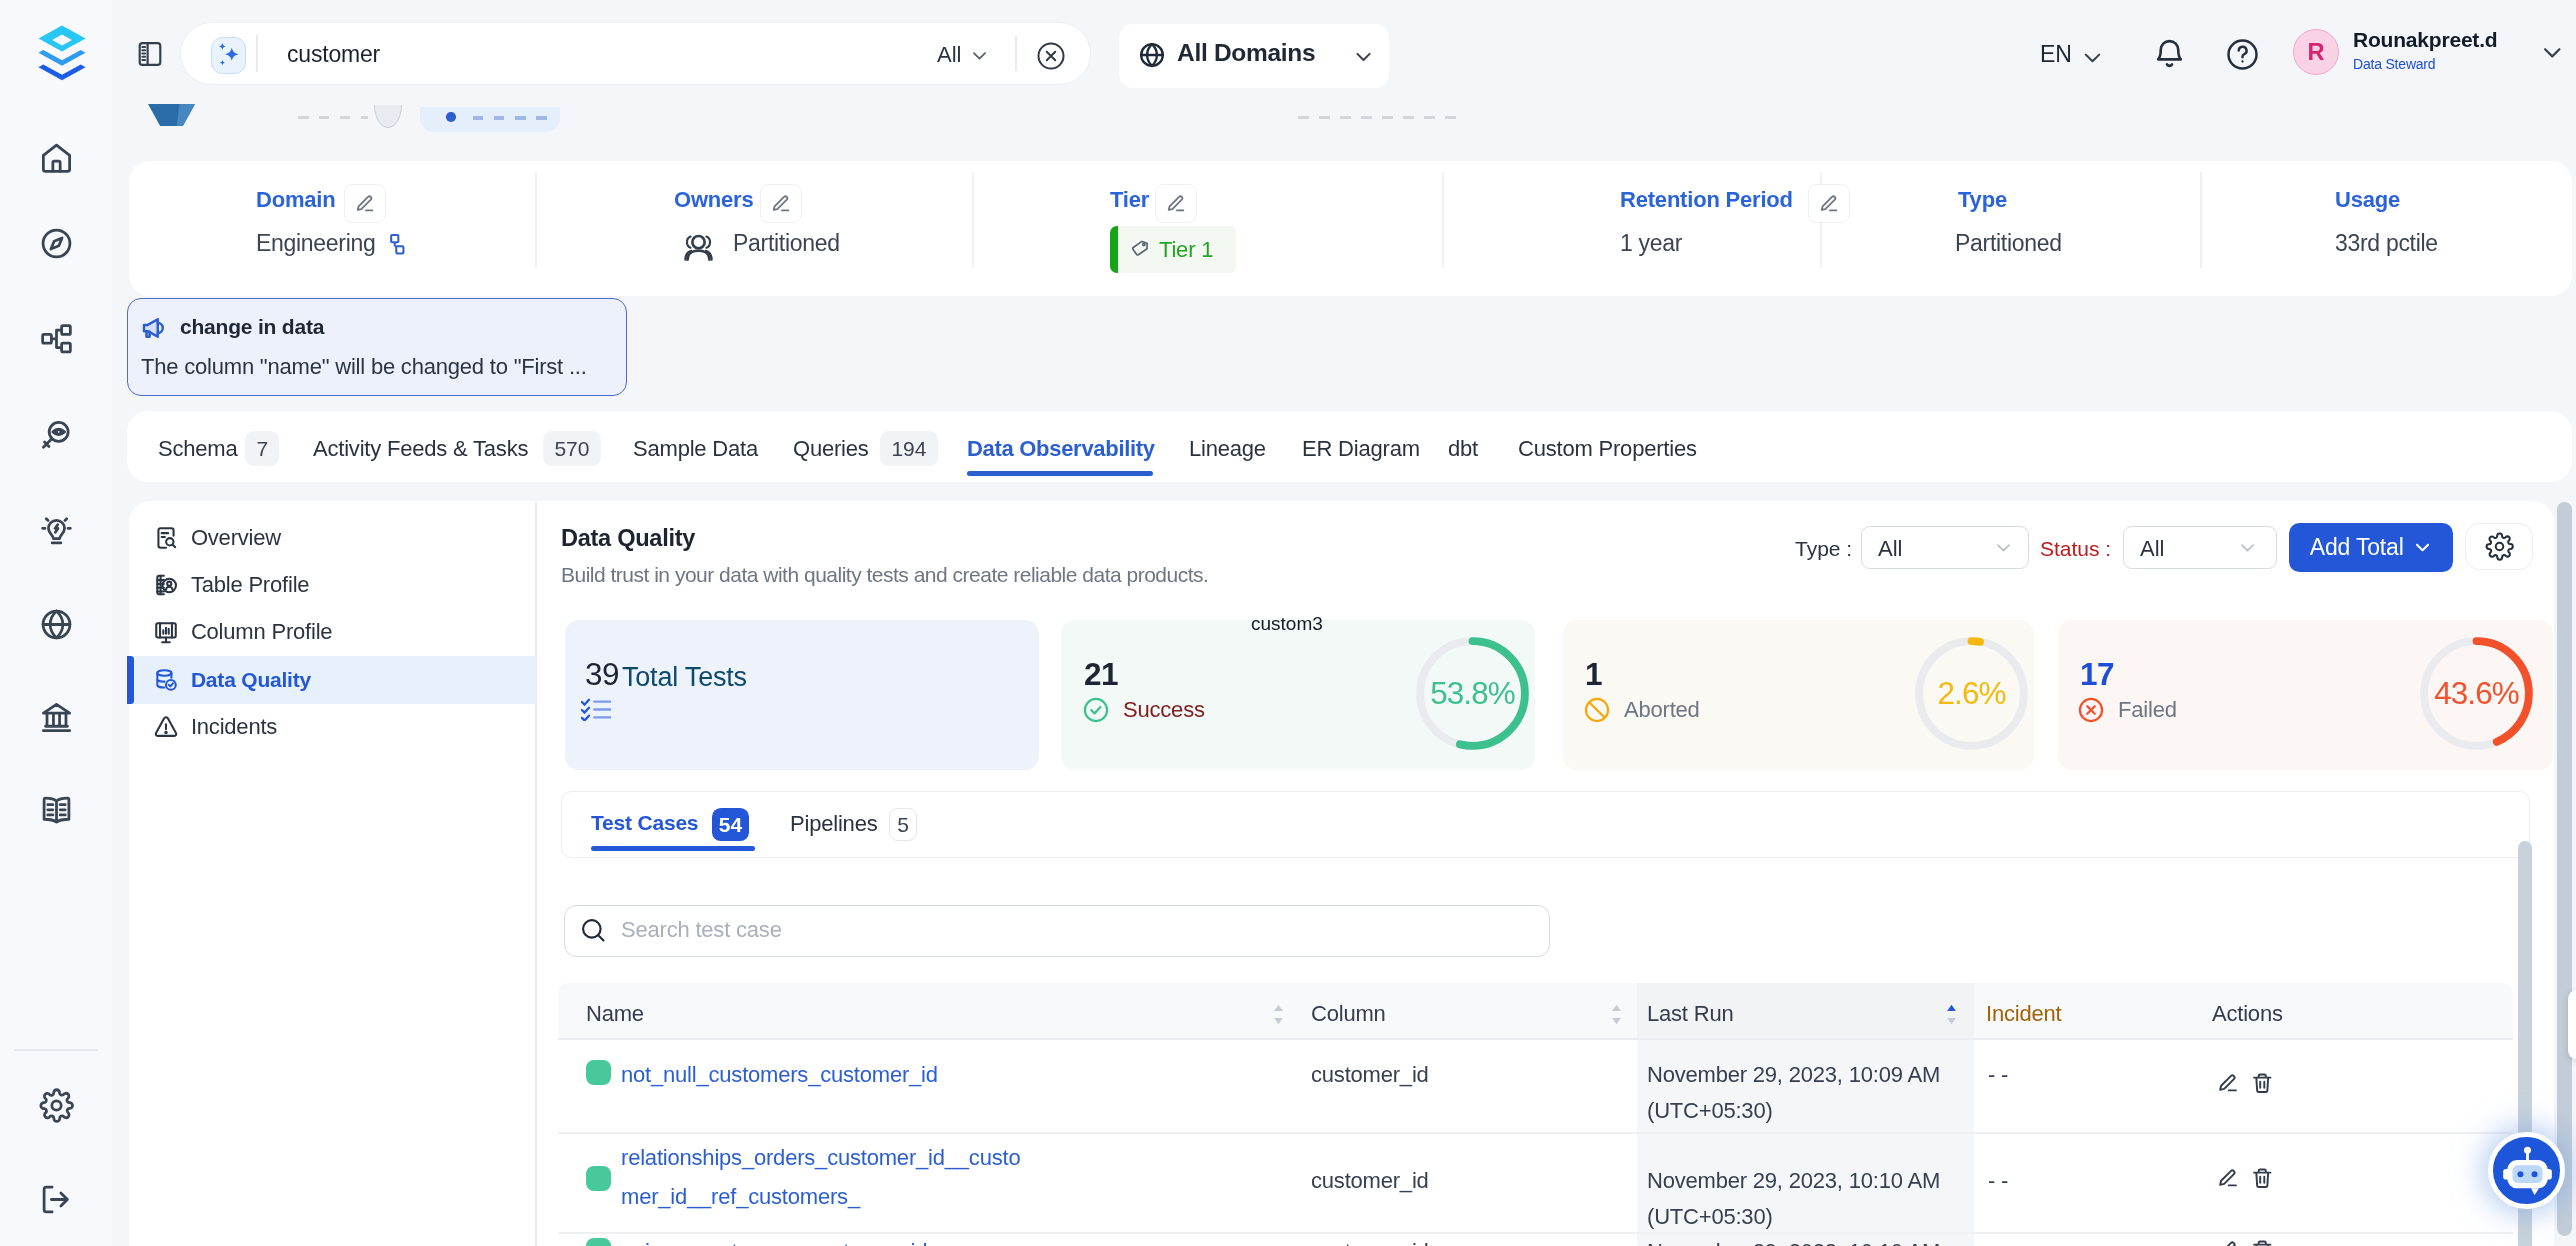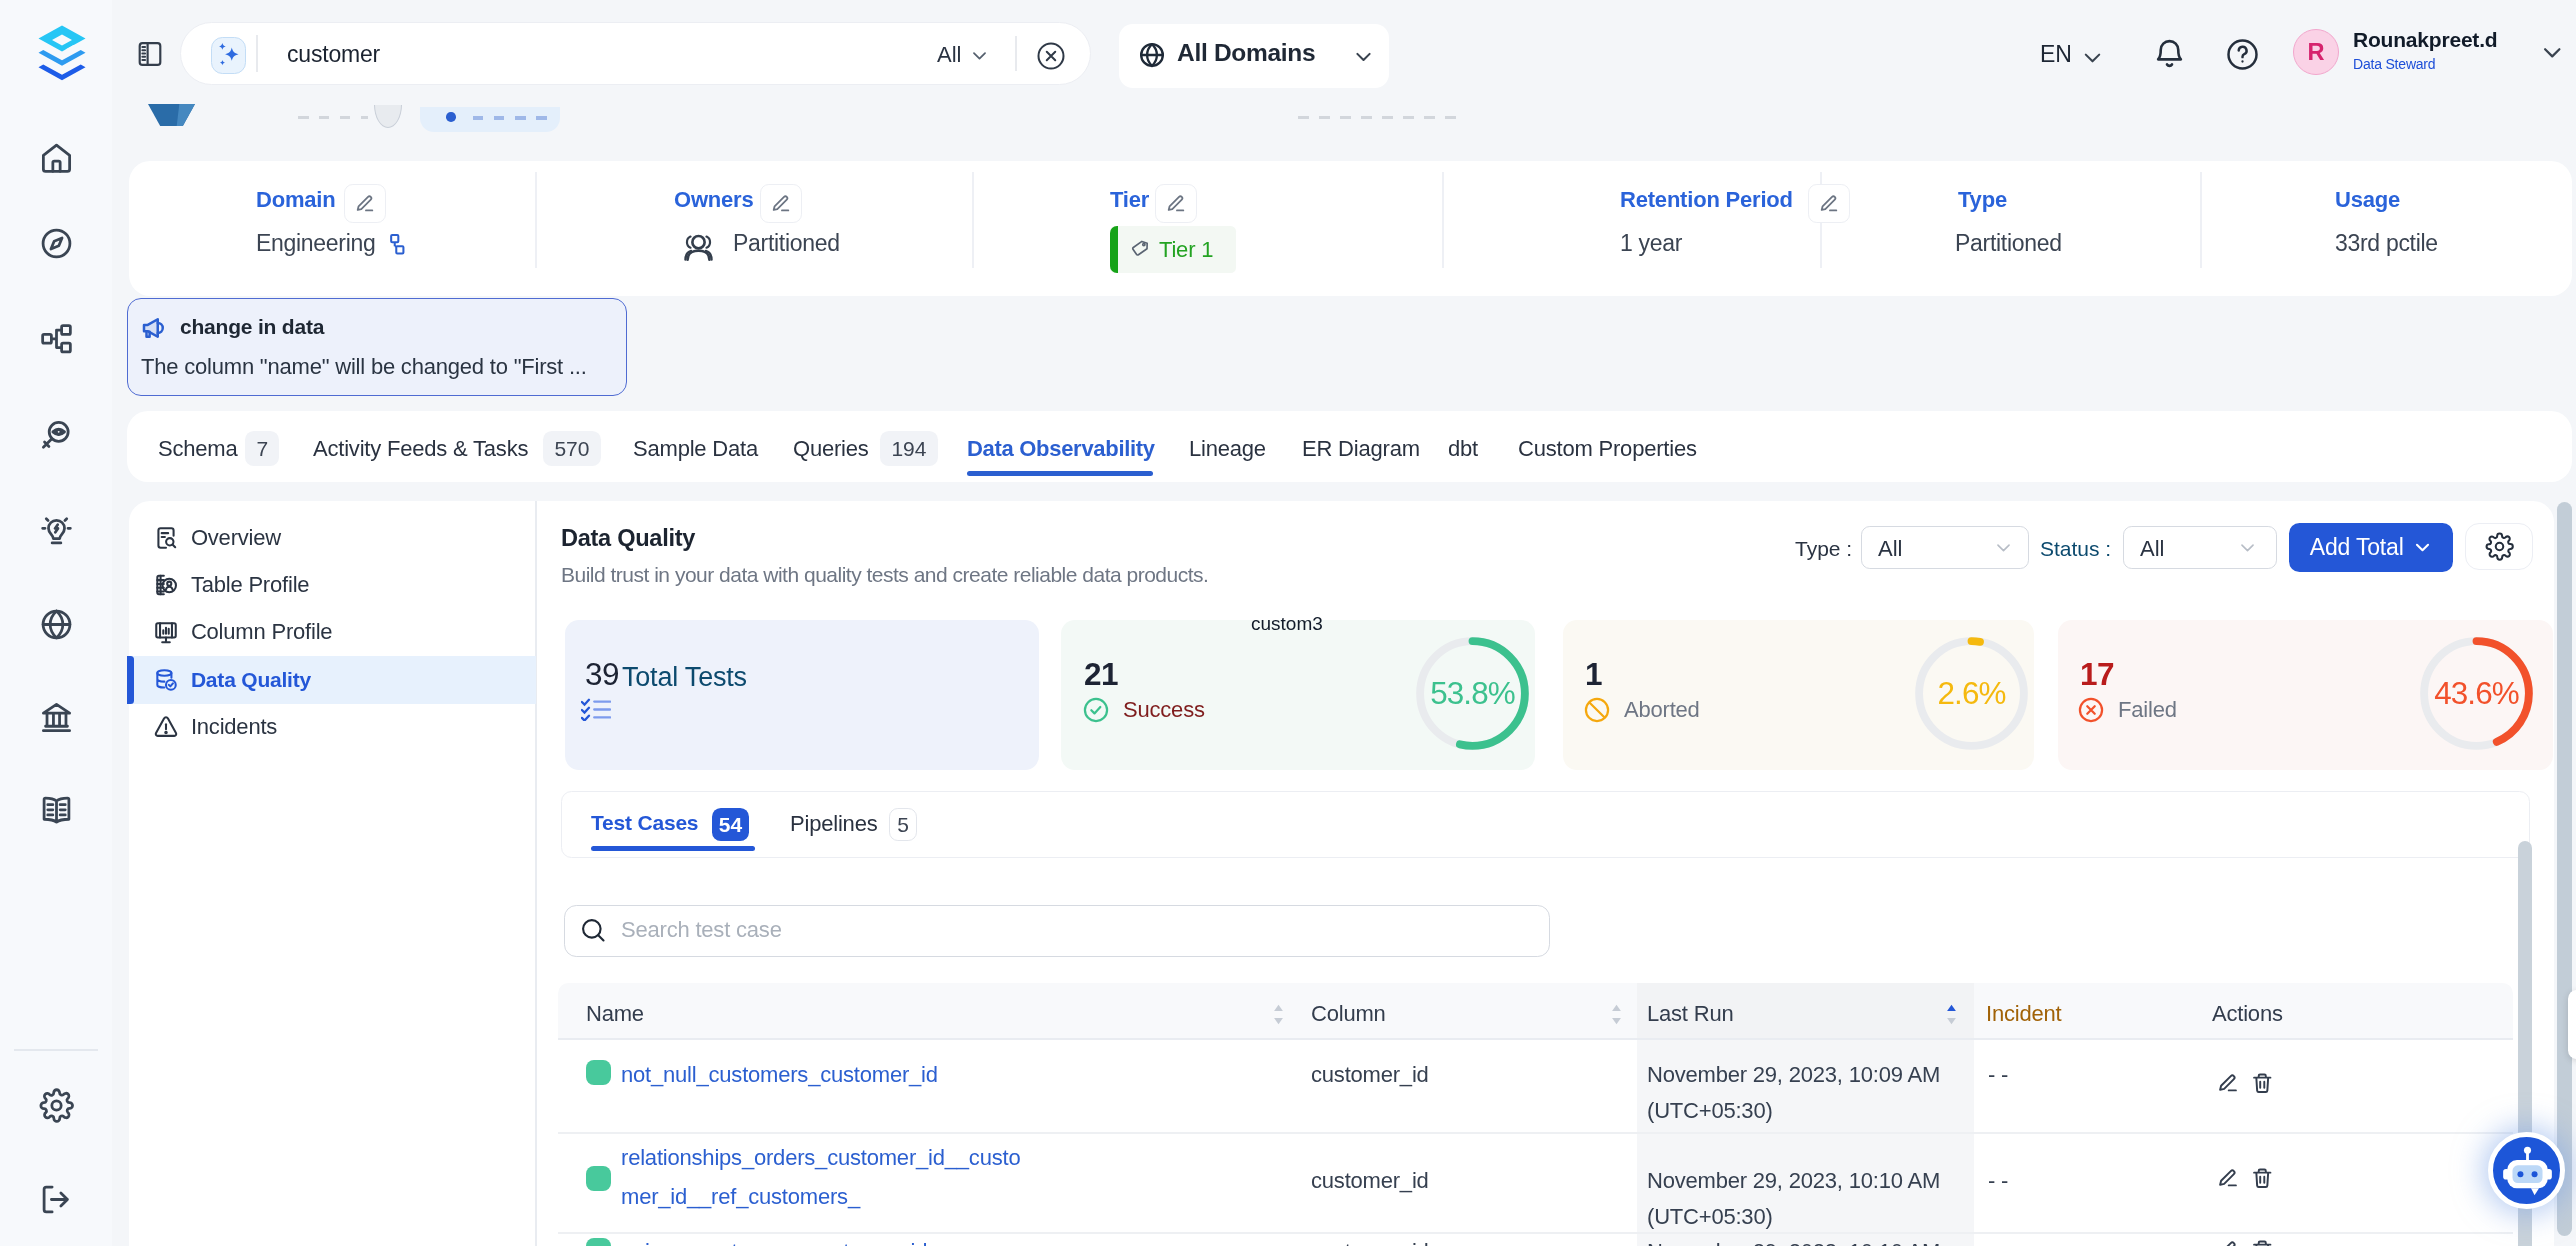--- a/index.html
+++ b/index.html
@@ -300,21 +300,21 @@
 
 <div class="a" style="left:561px;top:525px;font-size:23.6px;font-weight:700;color:#1c2430;letter-spacing:-0.3px">Data Quality</div>
 <div class="a" style="left:561px;top:563px;font-size:21px;color:#6e7684;letter-spacing:-0.5px">Build trust in your data with quality tests and create reliable data products.</div>
 
 <div class="a" style="left:1795px;top:537px;font-size:21px;color:#2a3342">Type :</div>
 <div class="a" style="left:1861px;top:526px;width:168px;height:43px;background:#fff;border:1.8px solid #d6dae1;border-radius:8.8px"></div>
 <div class="a" style="left:1878px;top:536px;font-size:22px;color:#2a3342">All</div>
 <svg class="a" style="left:1994px;top:538px" width="19" height="19" viewBox="0 0 24 24" fill="none" stroke="#b7bdc6" stroke-width="2" stroke-linecap="round" stroke-linejoin="round">
     <path d="M5 9 l7 7 7-7"></path>
   </svg>
-<div class="a" style="left:2040px;top:537px;font-size:21px;color:#0c4a6e">Status :</div>
+<div class="a" style="left:2040px;top:537px;font-size:21px;color:#b91c1c">Status :</div>
 <div class="a" style="left:2123px;top:526px;width:154px;height:43px;background:#fff;border:1.8px solid #d6dae1;border-radius:8.8px"></div>
 <div class="a" style="left:2140px;top:536px;font-size:22px;color:#2a3342">All</div>
 <svg class="a" style="left:2238px;top:538px" width="19" height="19" viewBox="0 0 24 24" fill="none" stroke="#b7bdc6" stroke-width="2" stroke-linecap="round" stroke-linejoin="round">
     <path d="M5 9 l7 7 7-7"></path>
   </svg>
 <div class="a" style="left:2289px;top:523px;width:164px;height:49px;background:#2457d7;border-radius:10.5px;display:flex;align-items:center;justify-content:center;gap:9.6px">
     <span style="font-size:23px;color:#fff;letter-spacing:-0.2px">Add Total</span>
     <svg width="19" height="19" viewBox="0 0 24 24" fill="none" stroke="#fff" stroke-width="2.6" stroke-linecap="round" stroke-linejoin="round">
       <path d="M5 8.5 l7 7 7-7"></path>
     </svg>
@@ -352,21 +352,21 @@
   </svg>
 <div class="a" style="left:1123px;top:697px;font-size:22px;color:#7f1d1d;letter-spacing:-0.2px">Success</div>
 
 <div class="a" style="left:1585px;top:656px;font-size:31.5px;font-weight:700;color:#1d2434;letter-spacing:-0.4px">1</div>
 <svg class="a" style="left:1583px;top:696px" width="28" height="28" viewBox="0 0 24 24" fill="none" stroke="#f5a80e" stroke-width="1.9" stroke-linecap="round">
     <circle cx="12" cy="12" r="9.5"></circle>
     <path d="M5.5 5.5 l13 13"></path>
   </svg>
 <div class="a" style="left:1624px;top:697px;font-size:22px;color:#6e7684;letter-spacing:-0.2px">Aborted</div>
 
-<div class="a" style="left:2080px;top:656px;font-size:31.5px;font-weight:700;color:#b91c1c;letter-spacing:-0.4px">17</div>
+<div class="a" style="left:2080px;top:656px;font-size:31.5px;font-weight:700;color:#1d4ed8;letter-spacing:-0.4px">17</div>
 <svg class="a" style="left:2077px;top:696px" width="28" height="28" viewBox="0 0 24 24" fill="none" stroke="#f2512b" stroke-width="1.9" stroke-linecap="round">
     <circle cx="12" cy="12" r="9.5"></circle>
     <path d="M8.8 8.8 l6.4 6.4 M15.2 8.8 l-6.4 6.4"></path>
   </svg>
 <div class="a" style="left:2118px;top:697px;font-size:22px;color:#6e7684;letter-spacing:-0.2px">Failed</div>
 
 <svg class="a" style="left:1414px;top:635px" width="117" height="117" viewBox="0 0 134 134">
   <circle cx="67" cy="67" r="60" fill="none" stroke="#e9ebee" stroke-width="9"></circle>
   <circle cx="67" cy="67" r="60" fill="none" stroke="#3cc18e" stroke-width="9" stroke-linecap="round" stroke-dasharray="202.8 377" transform="rotate(-90 67 67)"></circle>
   <text x="67" y="79" text-anchor="middle" font-family="Liberation Sans" font-size="36" fill="#3cc18e" letter-spacing="-1">53.8%</text>

